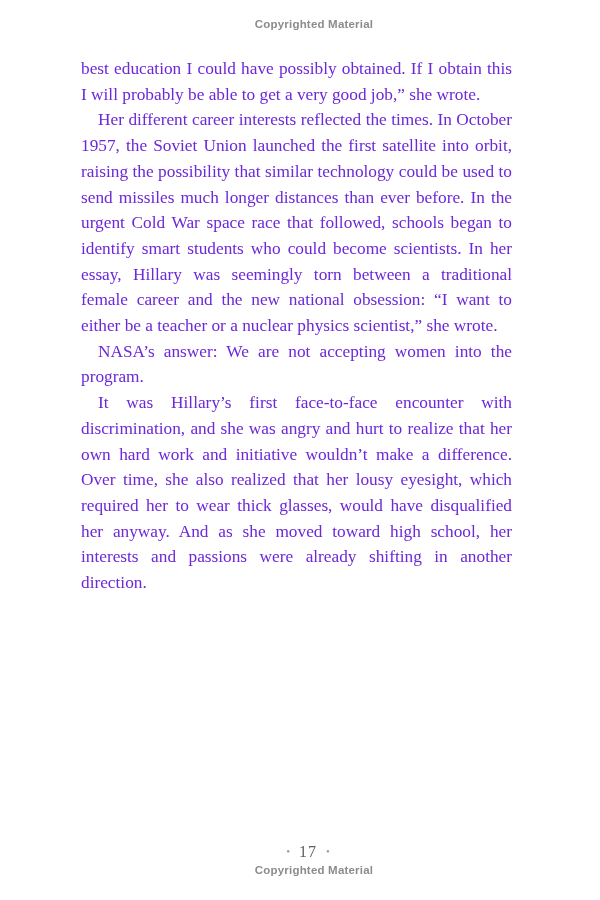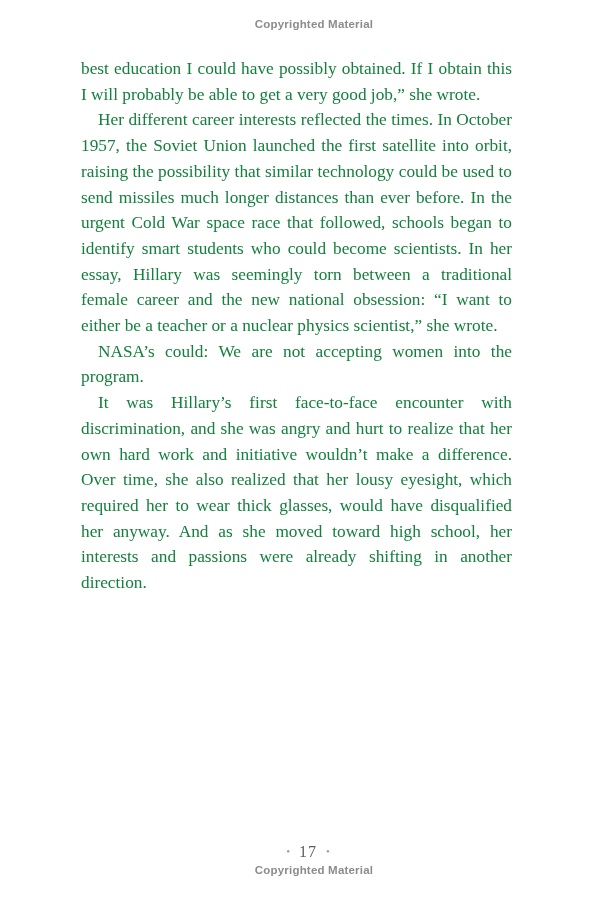--- a/index.html
+++ b/index.html
@@ -29,21 +29,21 @@
   .notice-top { top: 18px; }
   .notice-bottom { top: 864px; }
   .text-block {
     position: absolute;
     left: 81px;
     top: 56px;
     width: 431px;
     font-size: 17.3px;
     line-height: 25.7px;
     text-align: justify;
-    color: #15803d;
+    color: #6d28d9;
   }
   .text-block p {
     margin: 0;
     padding: 0;
   }
   .text-block p.indent {
     text-indent: 17px;
   }
   .pagenum-row {
     position: absolute;
@@ -70,21 +70,21 @@
 </head>
 <body>
 
 <div class="page">
 
   <div class="notice notice-top">Copyrighted Material</div>
 
   <div class="text-block">
     <p>best education I could have possibly obtained. If I obtain this I will probably be able to get a very good job,” she wrote.</p>
     <p class="indent">Her different career interests reflected the times. In October 1957, the Soviet Union launched the first satellite into orbit, raising the possibility that similar technology could be used to send missiles much longer distances than ever before. In the urgent Cold War space race that followed, schools began to identify smart students who could become scientists. In her essay, Hillary was seemingly torn between a traditional female career and the new national obsession: “I want to either be a teacher or a nuclear physics scientist,” she wrote.</p>
-    <p class="indent">NASA’s could: We are not accepting women into the program.</p>
+    <p class="indent">NASA’s answer: We are not accepting women into the program.</p>
     <p class="indent">It was Hillary’s first face-to-face encounter with discrimination, and she was angry and hurt to realize that her own hard work and initiative wouldn’t make a difference. Over time, she also realized that her lousy eyesight, which required her to wear thick glasses, would have disqualified her anyway. And as she moved toward high school, her interests and passions were already shifting in another direction.</p>
   </div>
 
   <div class="pagenum-row">
     <span class="bullet">•</span><span class="num">17</span><span class="bullet">•</span>
   </div>
 
   <div class="notice notice-bottom">Copyrighted Material</div>
 
 </div>

